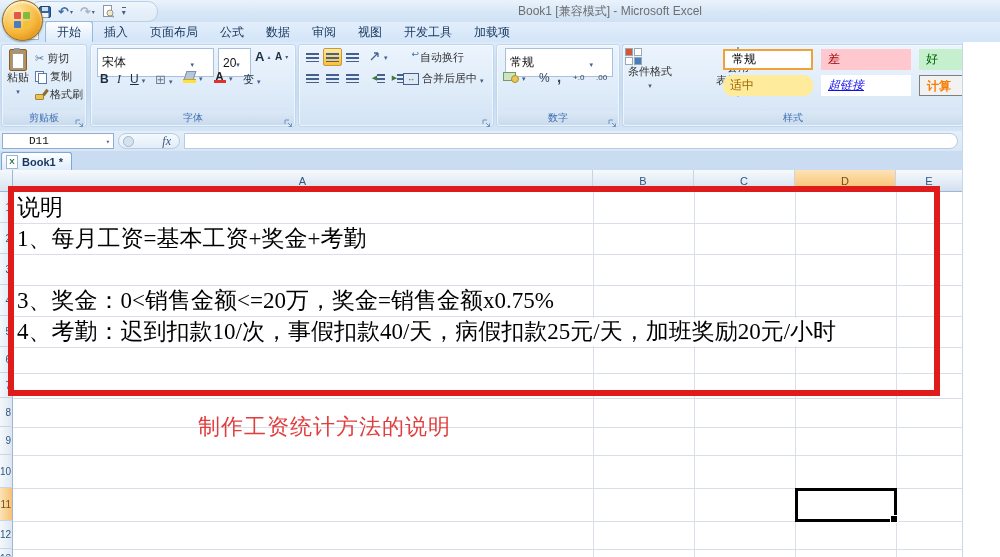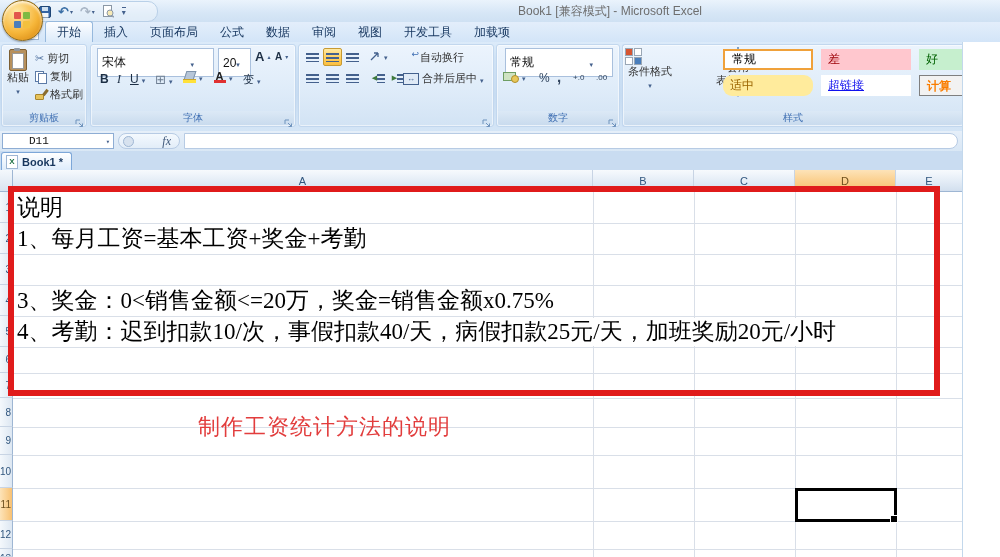--- a/index.html
+++ b/index.html
@@ -360,21 +360,21 @@
       <div class="bigbtn" style="left:54px;width:54px;margin-left:34px;">
         <span class="fat-ic"></span>
         <div>套用</div>
         <div>表格格式</div>
         <span class="caret"></span>
       </div>
       <div class="gcell gc-normal" style="left:100px;top:4px;">常规</div>
       <div class="gcell gc-bad" style="left:198px;top:4px;">差</div>
       <div class="gcell gc-good" style="left:296px;top:4px;">好</div>
       <div class="gcell gc-neutral" style="left:100px;top:30px;border-radius:9px;">适中</div>
-      <div class="gcell gc-link" style="left:198px;top:30px;">超链接</div>
+      <div class="gcell gc-link" style="left:198px;top:30px;font-style:italic;">超链接</div>
       <div class="gcell gc-calc" style="left:296px;top:30px;">计算</div>
       <div class="glabel"><span>样式</span></div>
     </div>
   </div>
 
   <div class="fbar">
     <div class="namebox">
       <span>D11</span>
       <span class="caret nb-caret"></span>
     </div>

